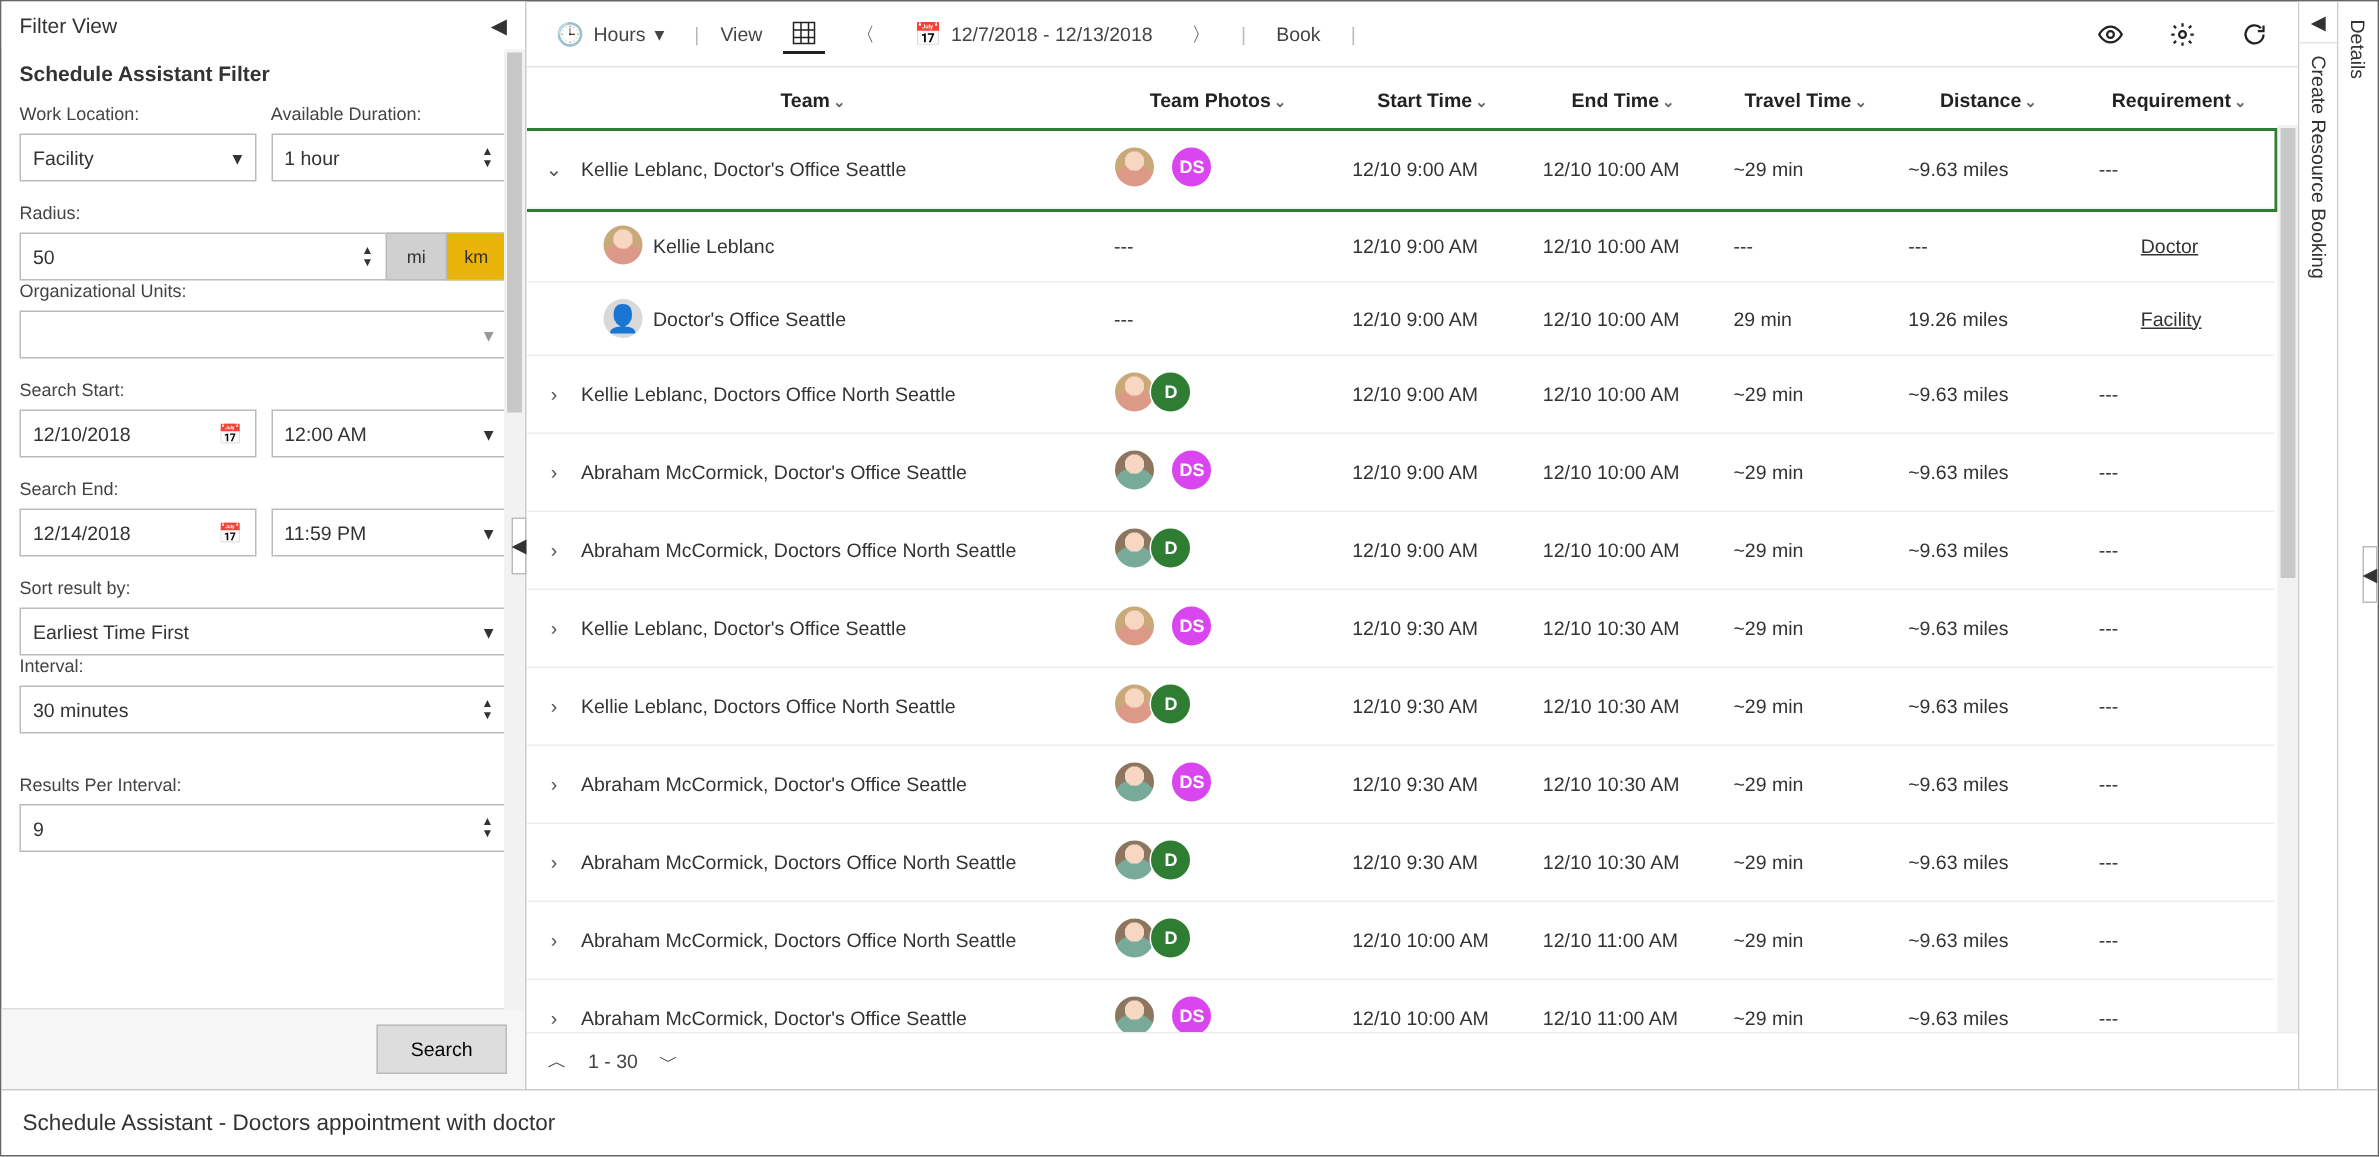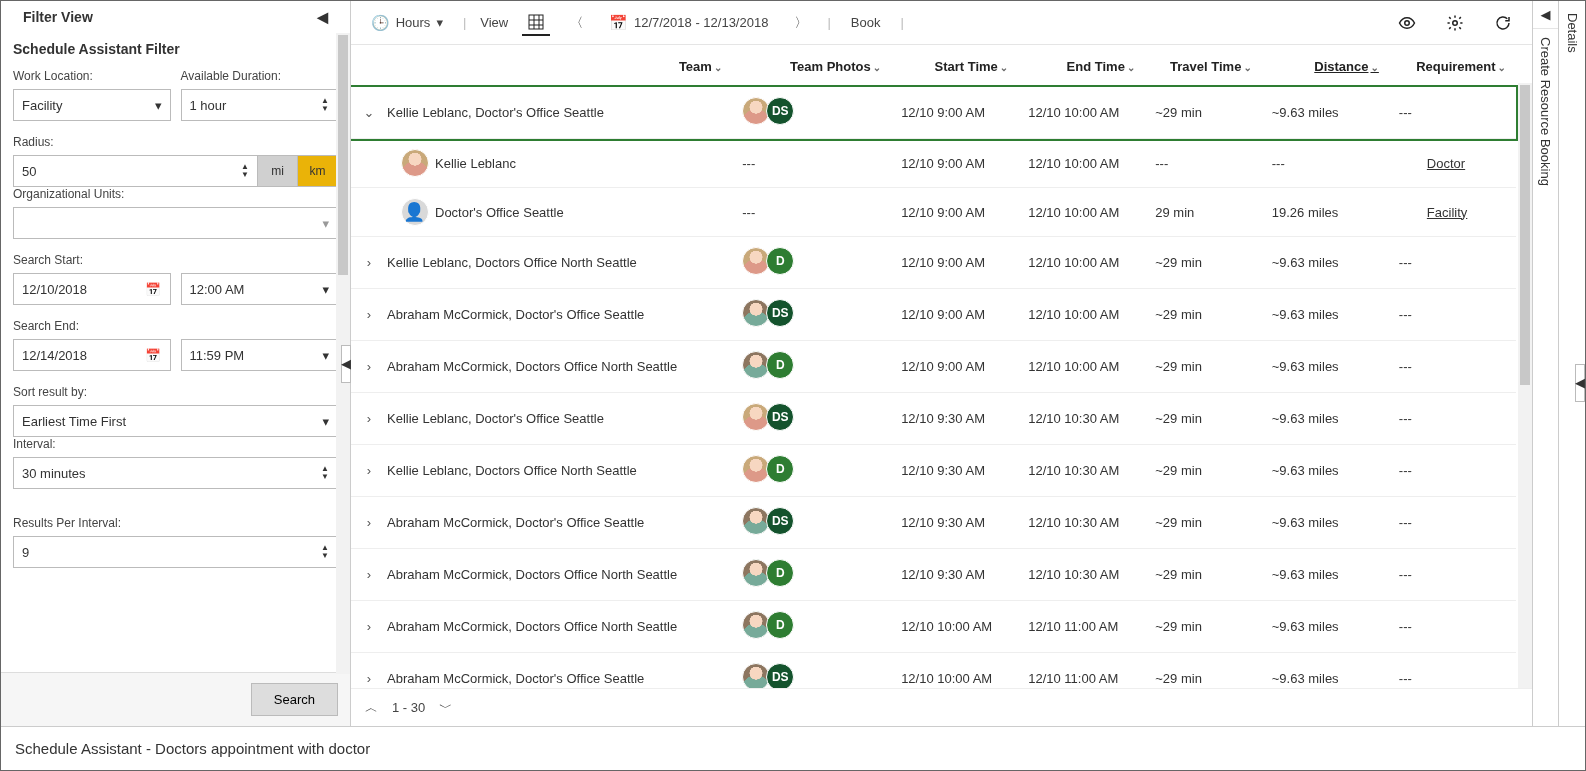--- a/index.html
+++ b/index.html
@@ -21,22 +21,22 @@
     background: #fff;
     border-right: 1px solid #ccc;
     display: flex;
     flex-direction: column;
     position: relative;
   }
   .filter-header {
     display: flex;
     align-items: center;
     justify-content: space-between;
-    padding: 8px 22px;
-    font-weight: 700;
+    padding: 8px 12px;
+    font-weight: 400;
     font-size: 14px;
     background: #fff;
   }
   .filter-subheader {
     padding: 8px 12px 12px;
     font-weight: 600;
     font-size: 14px;
   }
   .filter-body {
     padding: 0 12px 8px;
@@ -178,21 +178,21 @@
     top: 2px;
     width: 10px;
     height: 300px;
     background: #c8c8c8;
   }
   table.grid {
     border-collapse: collapse;
     width: calc(100% - 16px);
   }
   table.grid th {
-    text-align: right;
+    text-align: center;
     font-weight: 600;
     font-size: 13px;
     padding: 14px 10px 12px;
     border-bottom: 1px solid #eee;
     color: #222;
     white-space: nowrap;
   }
   table.grid th .sort { font-size: 10px; margin-left: 2px; color: #666; }
   table.grid td {
     padding: 10px 10px;
@@ -246,21 +246,21 @@
     justify-content: center;
     color: #fff;
     font-size: 18px;
   }
   .badge {
     width: 28px; height: 28px; border-radius: 50%;
     display: inline-flex; align-items: center; justify-content: center;
     color: #fff; font-size: 12px; font-weight: 600;
     border: 1px solid #fff;
   }
-  .badge.teal { background: #14532d; }
+  .badge.teal { background: #d946ef; margin-left: 14px; }
   .badge.green { background: #2e7d32; }
   .link-underline { text-decoration: underline; cursor: pointer; margin-left: 28px; }
   .pager {
     height: 38px;
     display: flex;
     align-items: center;
     gap: 14px;
     padding: 0 14px;
     border-top: 1px solid #eee;
     font-size: 13px;
@@ -508,21 +508,21 @@
 
     <div class="results">
       <table class="grid">
         <thead>
           <tr>
             <th style="width:360px;"><span>Team</span><span class="sort">⌄</span></th>
             <th style="width:150px;"><span>Team Photos</span><span class="sort">⌄</span></th>
             <th style="width:120px;"><span>Start Time</span><span class="sort">⌄</span></th>
             <th style="width:120px;"><span>End Time</span><span class="sort">⌄</span></th>
             <th style="width:110px;"><span>Travel Time</span><span class="sort">⌄</span></th>
-            <th style="width:120px;text-decoration:underline;"><span>Distance</span><span class="sort">⌄</span></th>
+            <th style="width:120px;"><span>Distance</span><span class="sort">⌄</span></th>
             <th style="width:120px;"><span>Requirement</span><span class="sort">⌄</span></th>
           </tr>
         </thead>
         <tbody id="grid-body">
             <tr class="selected">
               <td>
                 <div class="team-cell">
                   <span class="expand-chevron">⌄</span>
                   <span>Kellie Leblanc, Doctor's Office Seattle</span>
                 </div>

